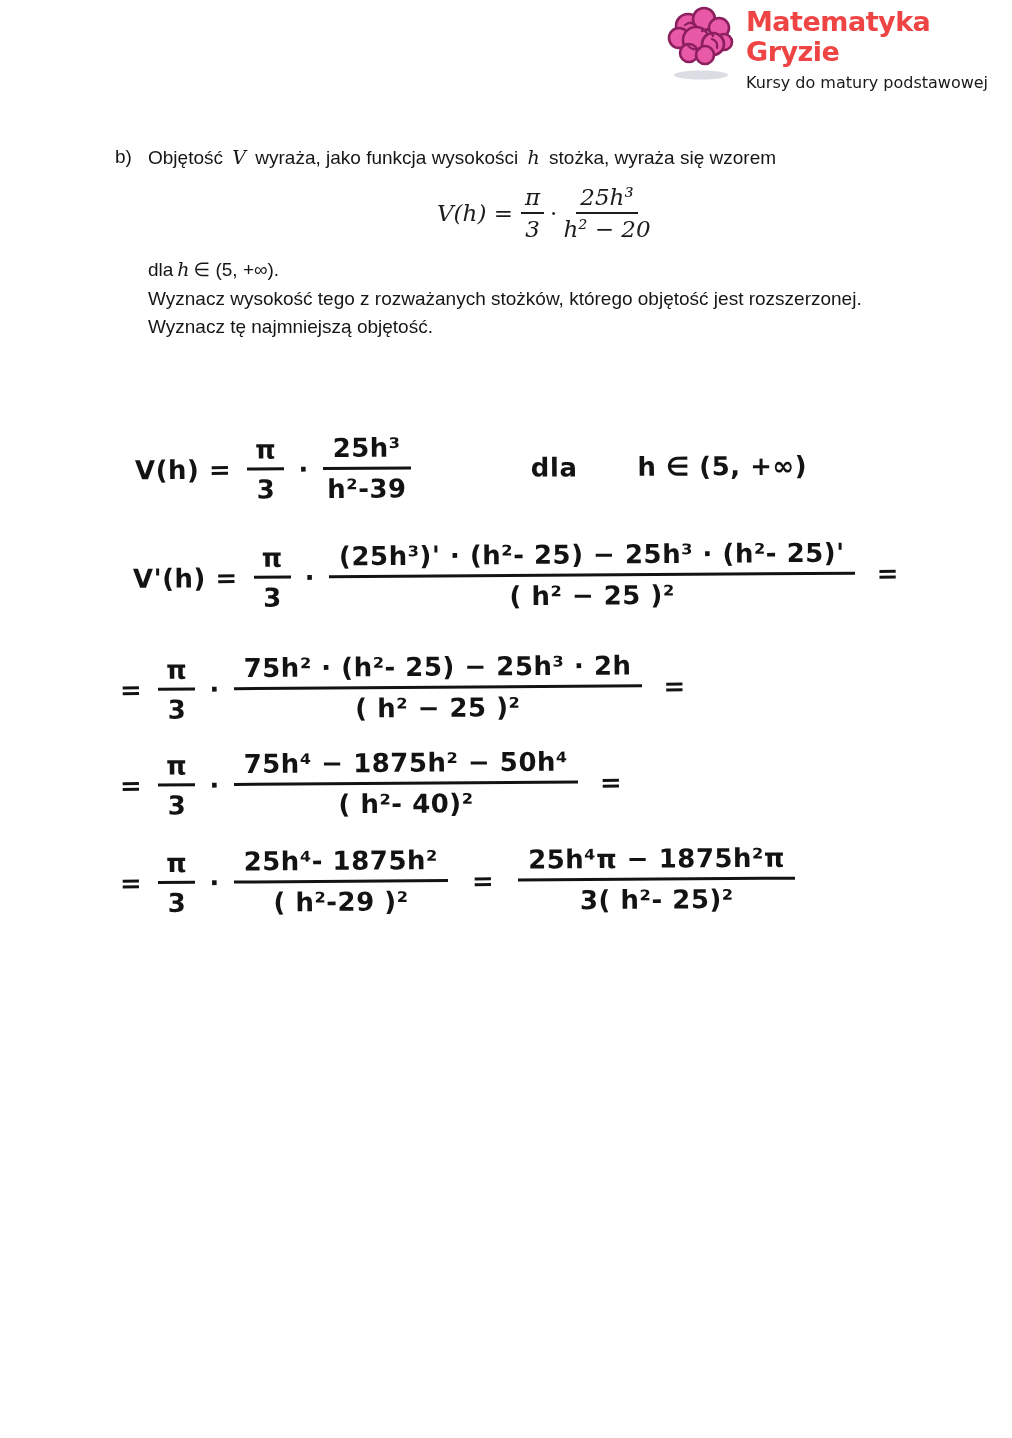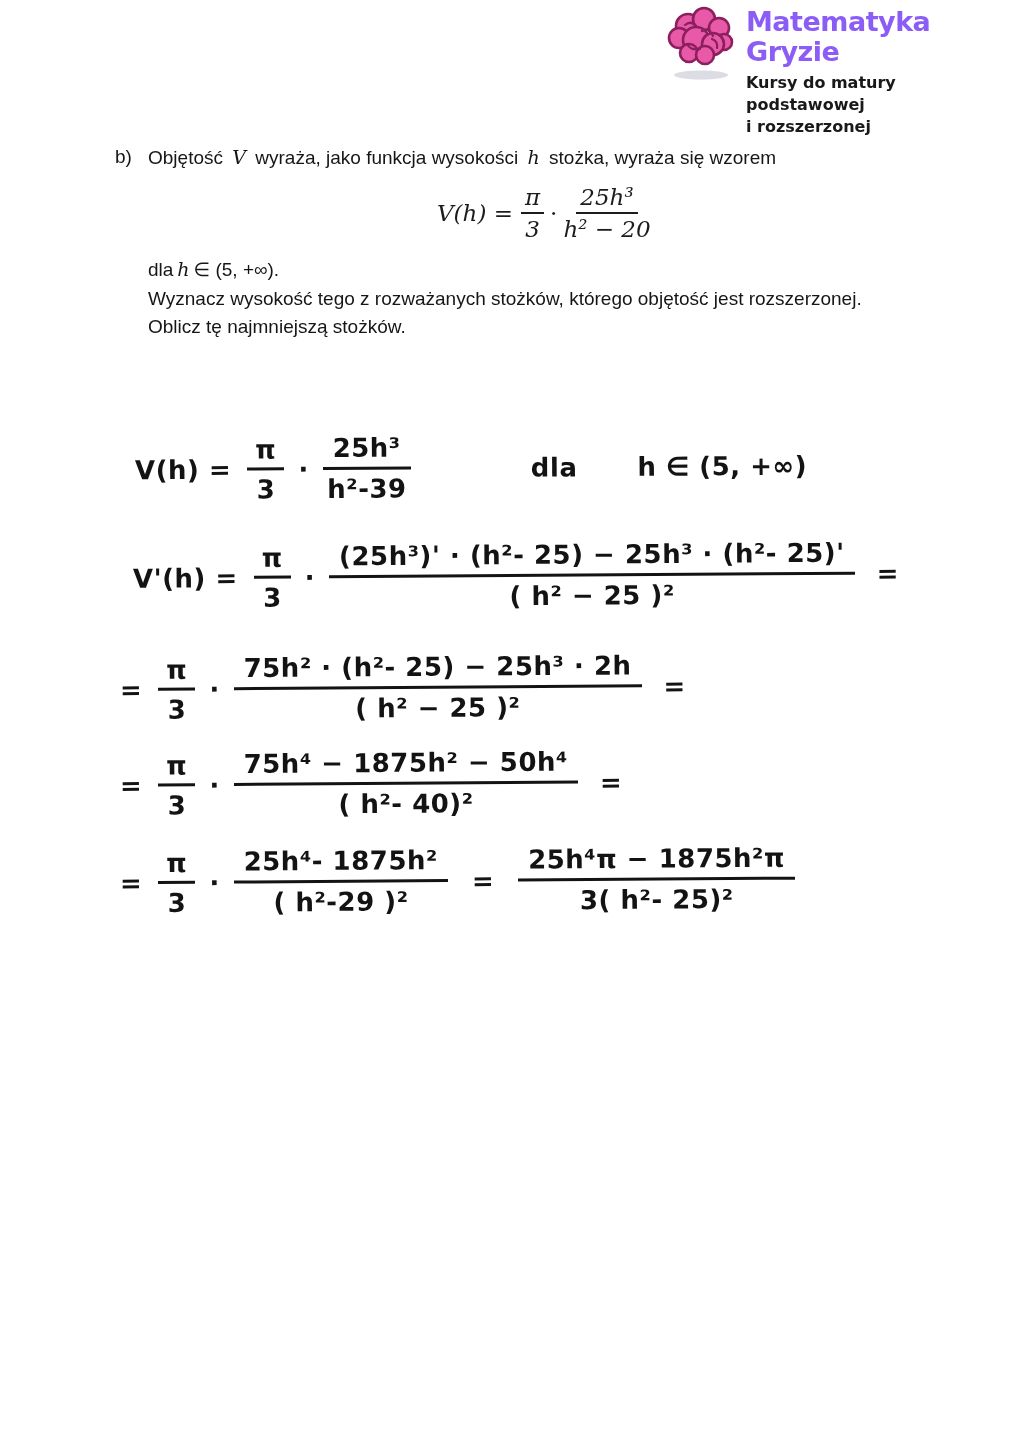--- a/index.html
+++ b/index.html
@@ -12,26 +12,26 @@
     color:#1a1a1a;
   }
   .abs { position:absolute; }
 
   
   .logo-wrap { left:664px; top:4px; width:76px; height:78px; }
   .brand-block { left:746px; top:7px; }
   .brand-title {
     font-family:"DejaVu Sans", sans-serif;
     font-weight:800; font-size:27px; letter-spacing:-0.5px;
-    color:#8b5cf6; line-height:30px;
+    color:#ef4444; line-height:30px;
   }
   .brand-tagline {
     margin-top:5px;
     font-family:"DejaVu Sans", sans-serif;
-    font-weight:700; font-size:16px; line-height:22px; color:#19191c;
+    font-weight:400; font-size:16px; line-height:22px; color:#19191c;
   }
 
   
   .printed { font-size:19px; line-height:22px; color:#161616; }
   .mathvar {
     font-family:"DejaVu Serif", serif; font-style:italic;
     padding:0 4px;
   }
   .pf { 
     font-family:"DejaVu Serif", serif; font-style:italic;
@@ -85,21 +85,20 @@
       <path d="M23 40 q4 7 13 5"></path>
       <path d="M48 35 q6 2 5 9"></path>
     </g>
   </svg>
 </div>
 
 <div class="abs brand-block">
   <div class="brand-title">Matematyka Gryzie</div>
   <div class="brand-tagline">
     <div>Kursy do matury podstawowej</div>
-    <div>i rozszerzonej</div>
   </div>
 </div>
 
 <div class="abs printed" style="left:115px; top:146px;">b)</div>
 
 <div class="abs printed" style="left:148px; top:146px; width:780px;">
   <span>Objętość</span>
   <span class="mathvar">V</span>
   <span>wyraża, jako funkcja wysokości</span>
   <span class="mathvar">h</span>
@@ -119,21 +118,21 @@
   </span>
 </div>
 
 <div class="abs printed domain-line" style="left:148px; top:258px;">
   <span>dla</span>
   <span class="mathvar">h</span>
   <span>∈ (5, +∞).</span>
 </div>
 
 <div class="abs printed" style="left:148px; top:288px; width:800px;">Wyznacz wysokość tego z rozważanych stożków, którego objętość jest rozszerzonej.</div>
-<div class="abs printed" style="left:148px; top:316px; width:800px;">Oblicz tę najmniejszą stożków.</div>
+<div class="abs printed" style="left:148px; top:316px; width:800px;">Wyznacz tę najmniejszą objętość.</div>
 
 <div class="abs hw" style="left:135px; top:432px;">
   <span class="lhs">V(h) =</span>
   <span class="frac small-frac">
     <span class="num">π</span>
     <span class="den">3</span>
   </span>
   <span class="dot">·</span>
   <span class="frac">
     <span class="num">25h³</span>

